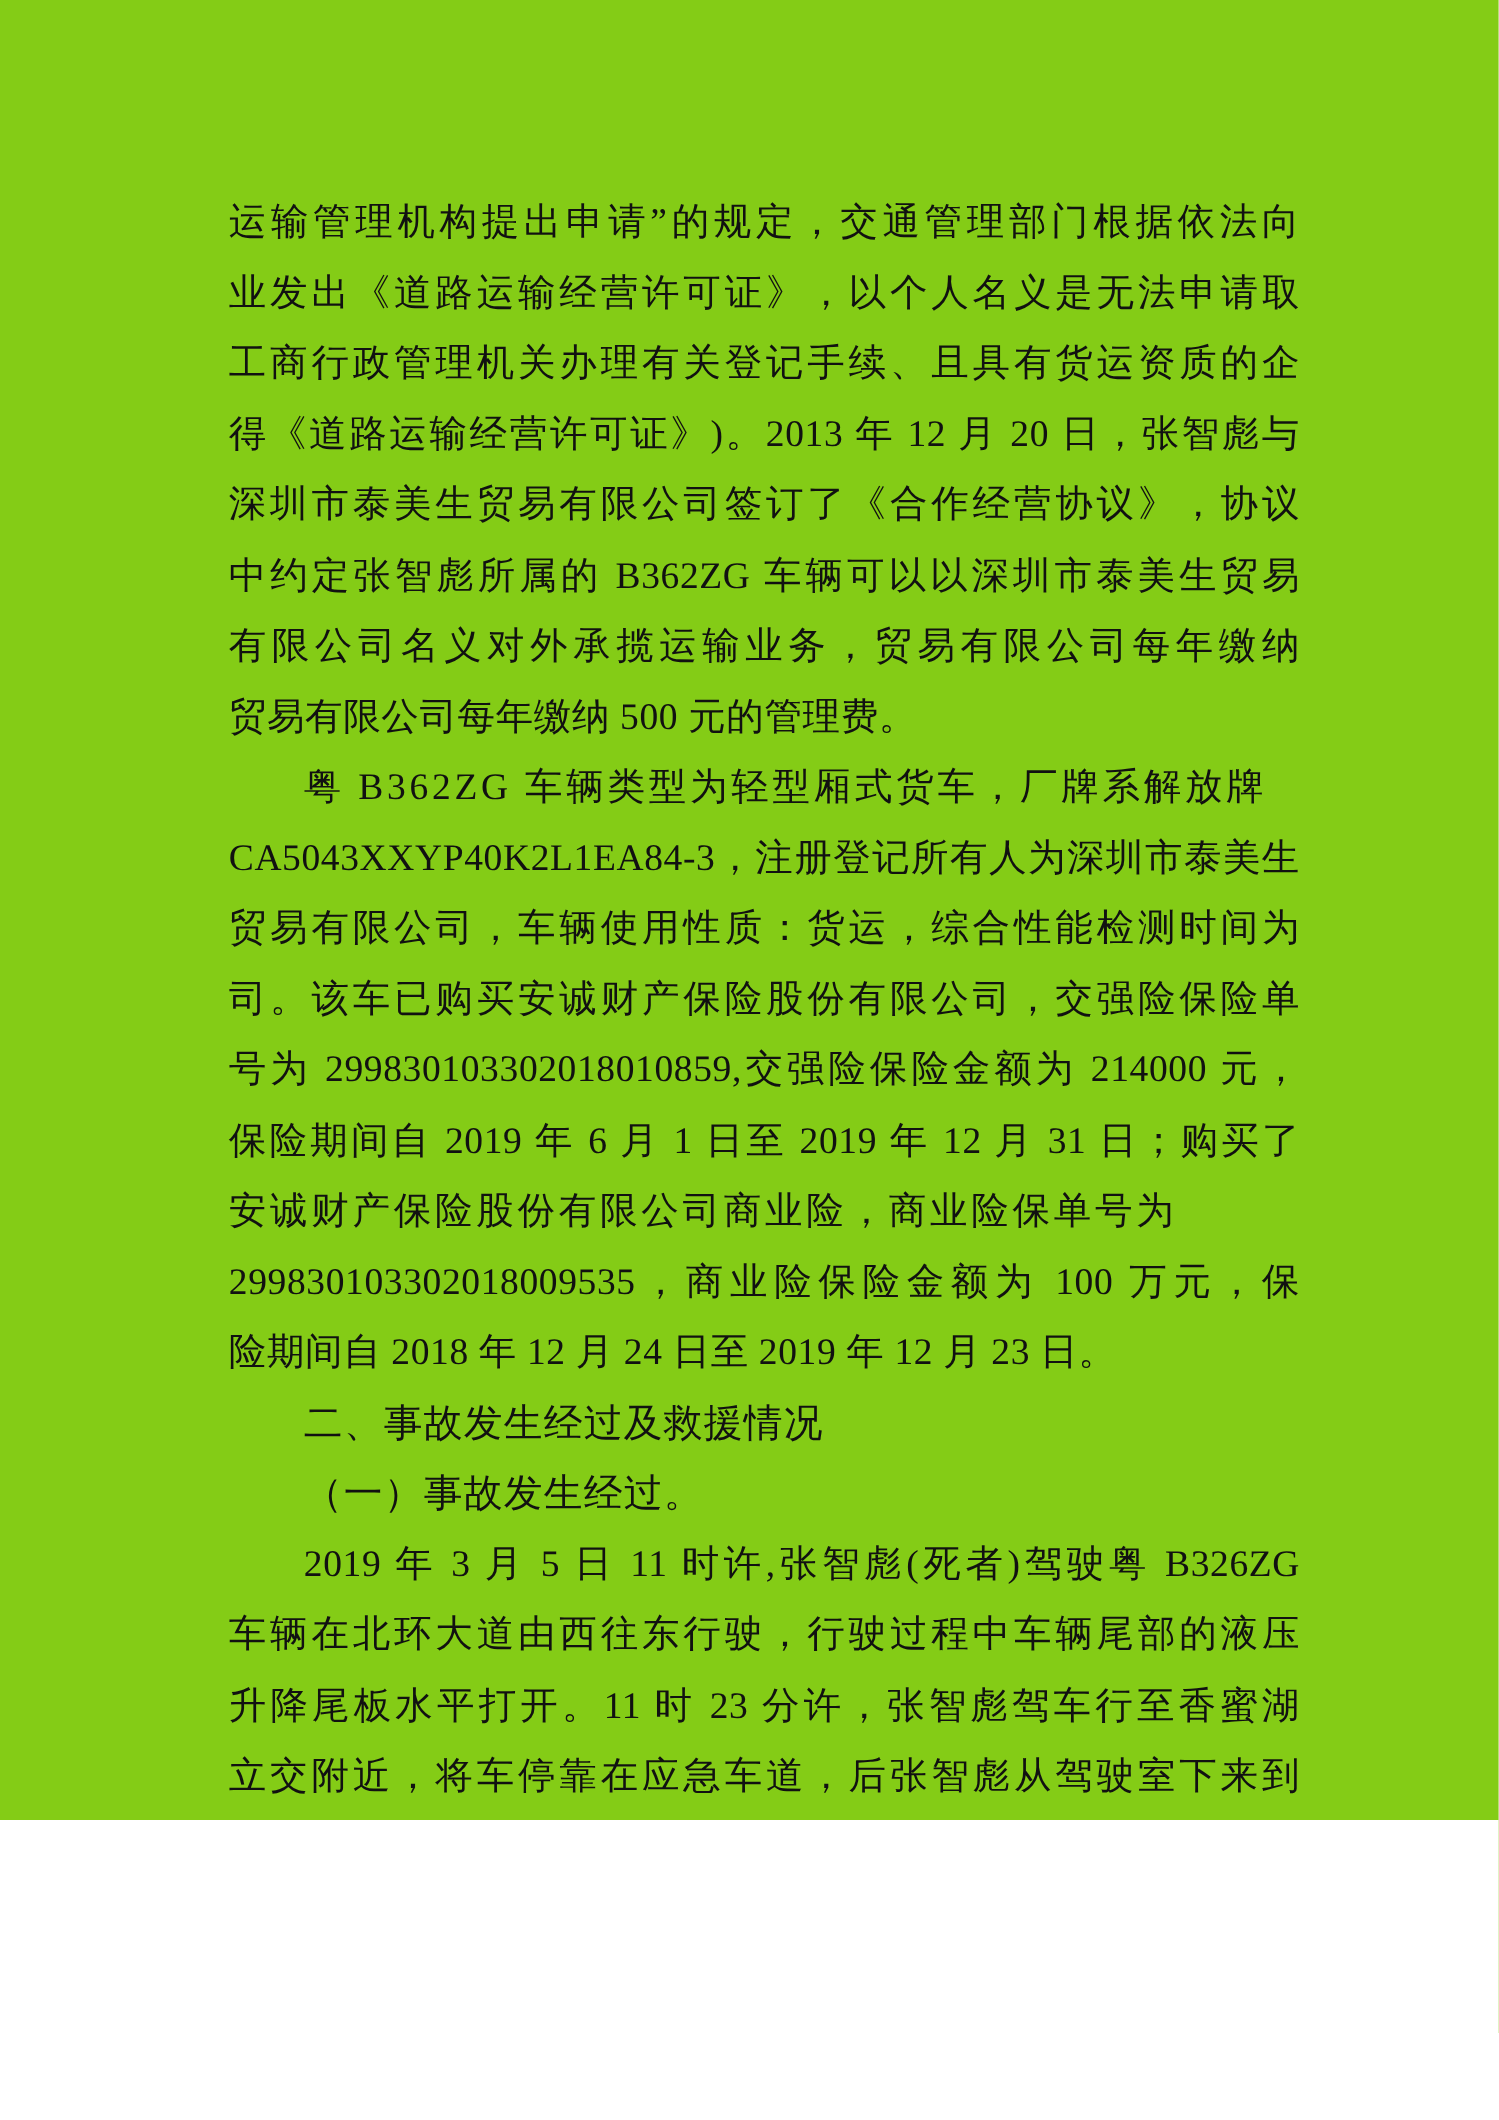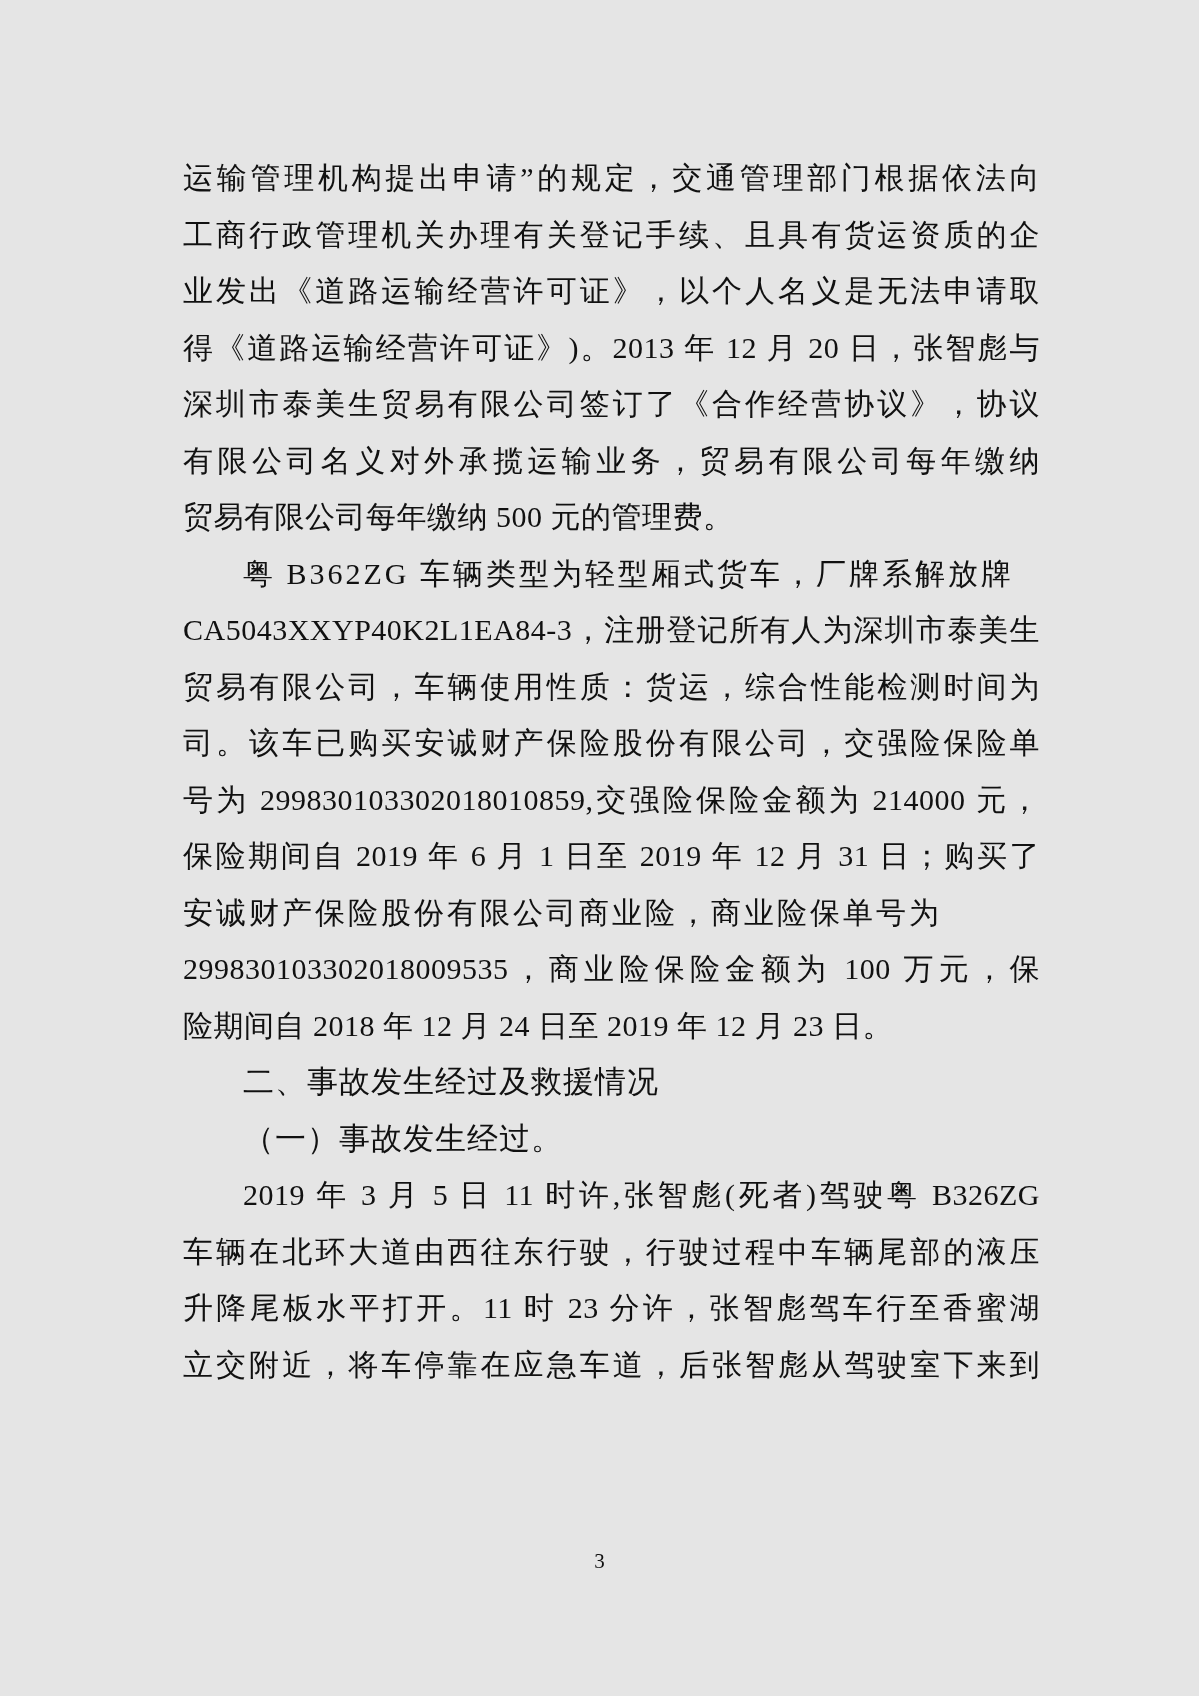--- a/index.html
+++ b/index.html
@@ -3,22 +3,22 @@
 <meta charset="utf-8">
 <style>
   html, body {
     margin: 0;
     padding: 0;
     background: #ffffff;
   }
   .page {
     position: relative;
     width: 1199px;
-    height: 1696px;
-    background: #e5e5e5;
+    height: 1456px;
+    background: #84cc16;
     color: #111111;
     font-family: "Liberation Serif", "DejaVu Serif", serif;
     overflow: hidden;
   }
   .doc-body {
     position: absolute;
     left: 183px;
     top: 150px;
     width: 857px;
   }
@@ -63,24 +63,25 @@
   }
 </style>
 </head>
 <body>
 
 <div class="page">
 
   <div class="doc-body">
 
   <div class="line body just">运输管理机构提出申请”的规定，交通管理部门根据依法向</div>
+      <div class="line body just">业发出《道路运输经营许可证》，以个人名义是无法申请取</div>
       <div class="line body just">工商行政管理机关办理有关登记手续、且具有货运资质的企</div>
-      <div class="line body just">业发出《道路运输经营许可证》，以个人名义是无法申请取</div>
       <div class="line body just">得《道路运输经营许可证》)。2013 年 12 月 20 日，张智彪与</div>
       <div class="line body just">深圳市泰美生贸易有限公司签订了《合作经营协议》，协议</div>
+      <div class="line body just">中约定张智彪所属的 B362ZG 车辆可以以深圳市泰美生贸易</div>
       <div class="line body just">有限公司名义对外承揽运输业务，贸易有限公司每年缴纳</div>
       <div class="line body left">贸易有限公司每年缴纳 500 元的管理费。</div>
       <div class="line body left indent stretch">粤 B362ZG 车辆类型为轻型厢式货车，厂牌系解放牌</div>
       <div class="line body just">CA5043XXYP40K2L1EA84-3，注册登记所有人为深圳市泰美生</div>
       <div class="line body just">贸易有限公司，车辆使用性质：货运，综合性能检测时间为</div>
       <div class="line body just">司。该车已购买安诚财产保险股份有限公司，交强险保险单</div>
       <div class="line body just">号为 299830103302018010859,交强险保险金额为 214000 元，</div>
       <div class="line body just">保险期间自 2019 年 6 月 1 日至 2019 年 12 月 31 日；购买了</div>
       <div class="line body left stretch">安诚财产保险股份有限公司商业险，商业险保单号为</div>
       <div class="line body just">299830103302018009535，商业险保险金额为 100 万元，保</div>

